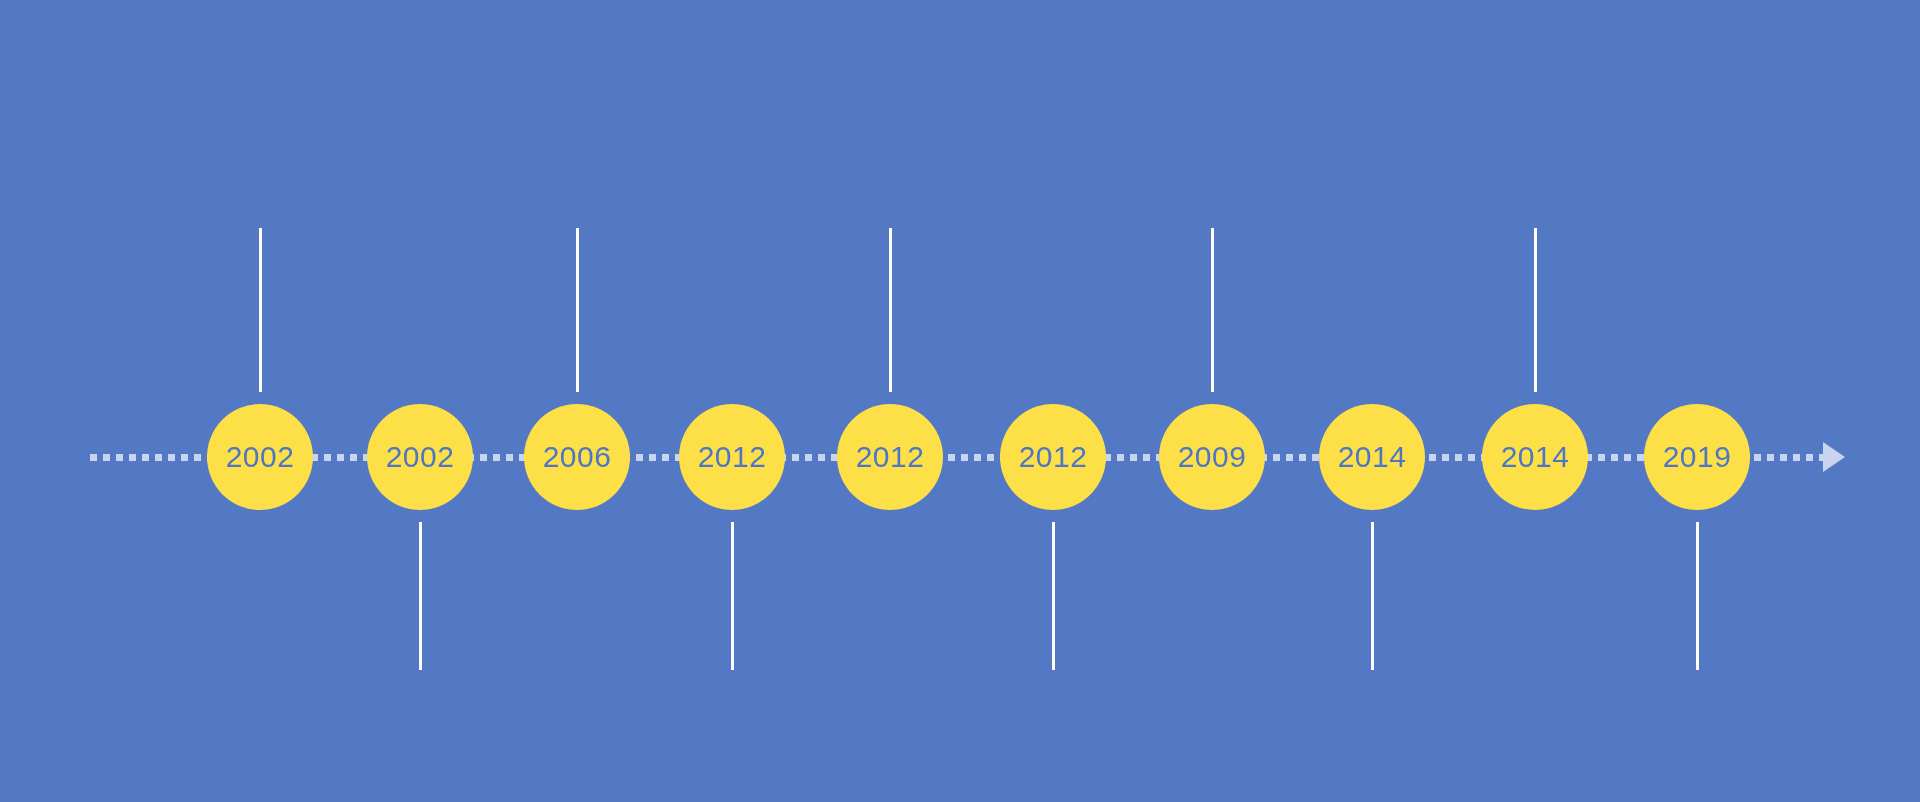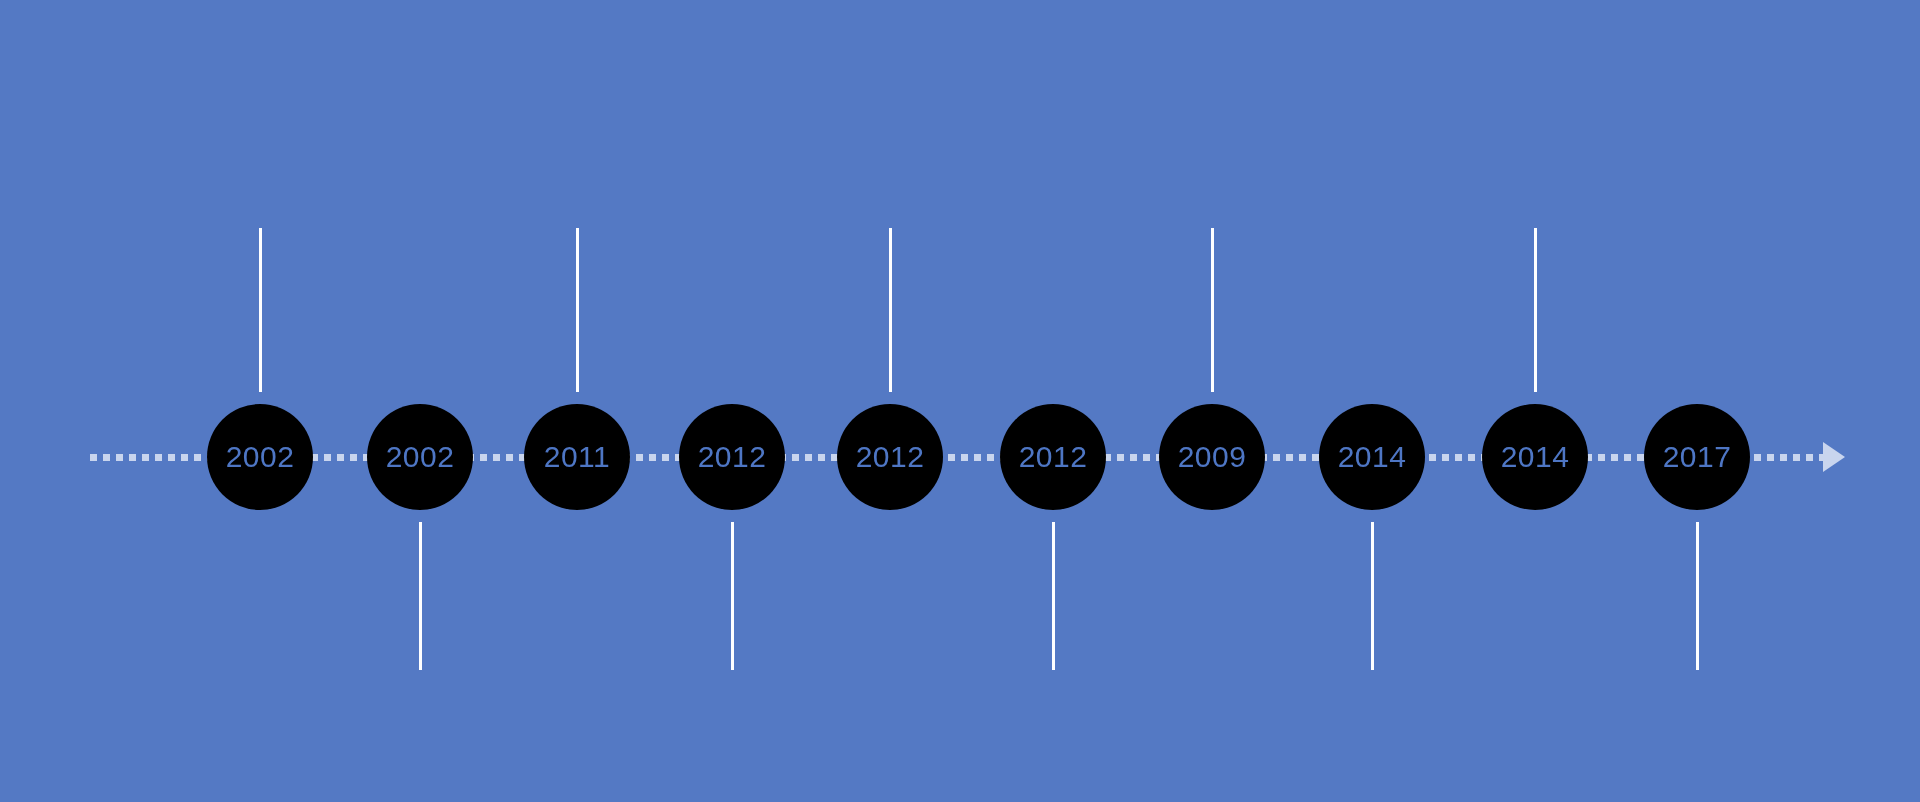--- a/index.html
+++ b/index.html
@@ -54,21 +54,21 @@
     left: 0;
     width: 0;
     height: 0;
   }
 
   .node-circle {
     position: absolute;
     width: 106px;
     height: 106px;
     border-radius: 50%;
-    background: #000000;
+    background: #fde047;
     left: -53px;
     top: 404px;
     display: flex;
     align-items: center;
     justify-content: center;
   }
 
   .node-year {
     font-family: "Liberation Sans", sans-serif;
     font-size: 30px;
@@ -113,21 +113,21 @@
       </div>
       <div class="node" style="left: 420px;">
         <div class="node-stem down"></div>
         <div class="node-circle">
           <span class="node-year">2002</span>
         </div>
       </div>
       <div class="node" style="left: 577px;">
         <div class="node-stem up"></div>
         <div class="node-circle">
-          <span class="node-year">2011</span>
+          <span class="node-year">2006</span>
         </div>
       </div>
       <div class="node" style="left: 732px;">
         <div class="node-stem down"></div>
         <div class="node-circle">
           <span class="node-year">2012</span>
         </div>
       </div>
       <div class="node" style="left: 890px;">
         <div class="node-stem up"></div>
@@ -155,18 +155,18 @@
       </div>
       <div class="node" style="left: 1535px;">
         <div class="node-stem up"></div>
         <div class="node-circle">
           <span class="node-year">2014</span>
         </div>
       </div>
       <div class="node" style="left: 1697px;">
         <div class="node-stem down"></div>
         <div class="node-circle">
-          <span class="node-year">2017</span>
+          <span class="node-year">2019</span>
         </div>
       </div>
     </div>
 
 </div>
 
 </body></html>

